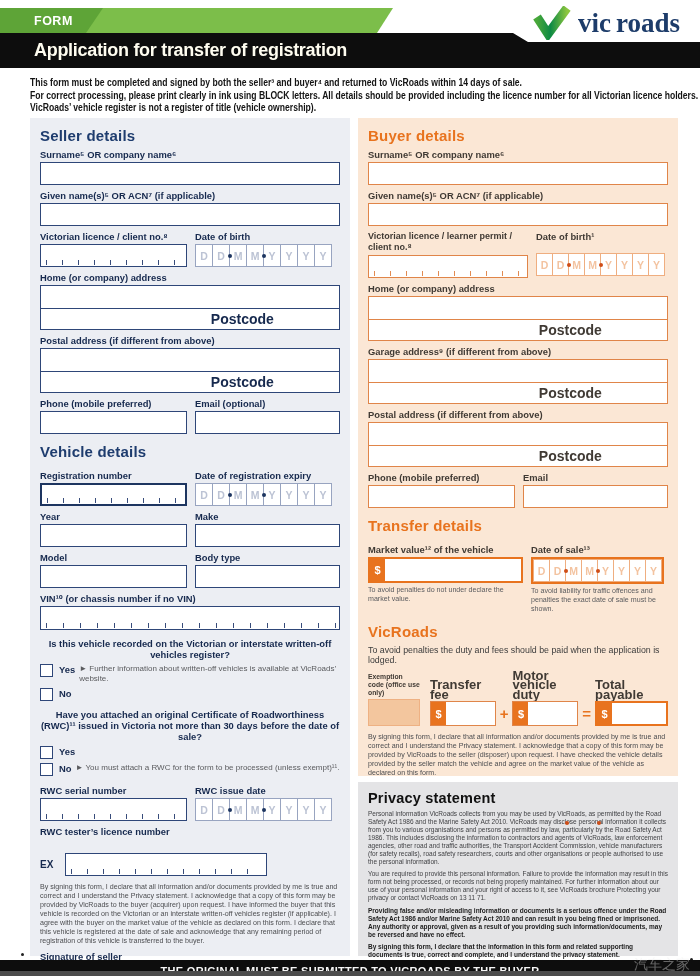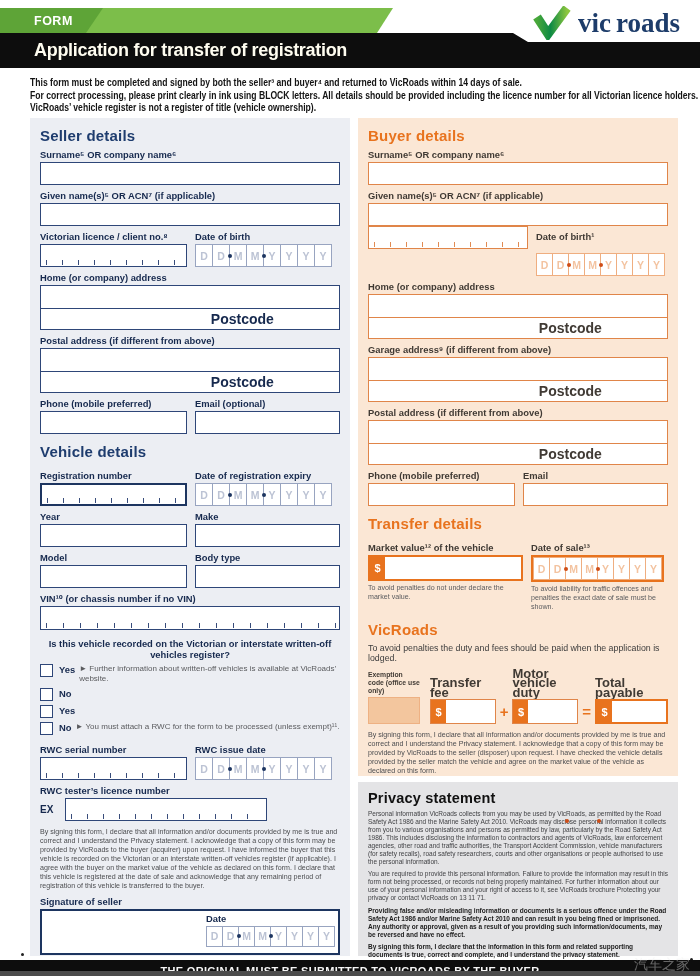--- a/index.html
+++ b/index.html
@@ -57,21 +57,21 @@
       right:-3px;top:50%;transform:translateY(-50%);width:4px;height:4px;border-radius:50%;background:var(--dot);z-index:2;}
   .date-grid.w17 .dc{width:17px;}
   .date-grid.framed{border:2px solid #e8731e;width:max-content;}
 
   .q{font-size:9.4px;font-weight:bold;color:var(--lblc);line-height:11px;margin:8px 0 4px;text-align:center;}
   .chk-row{display:flex;align-items:flex-start;margin:2px 0 4px;}
   .chk{flex:none;width:11px;height:11px;background:#fff;border:1px solid var(--bc);margin-right:6px;margin-top:0;}
   .chk-lbl{font-size:9.4px;font-weight:bold;color:var(--lblc);margin-right:4px;line-height:11px;}
   .chk-note{font-size:8px;color:#5a5b5e;line-height:10px;}
 
-  .ex-row{display:flex;align-items:center;gap:12px;margin-top:2px;}
+  .ex-row{display:flex;align-items:center;gap:12px;margin-top:16px;}
   .ex{font-size:10px;font-weight:bold;color:var(--lblc);}
 
   .fine{font-size:7.1px;color:#4c4d50;line-height:1.26;margin:7px 0 3px;text-align:left;}
 
   .sig{box-sizing:border-box;height:46px;background:#fff;border:2px solid #1d3560;position:relative;}
   .panel.buyer .sig{border-color:#e8731e;}
   .sig .sig-date{position:absolute;right:3px;top:1px;}
   .sig .sig-date .lbl{margin:1px 0 2px;}
   .sig .date-grid .dc{height:21px;}
 
@@ -238,20 +238,21 @@
     <div class="chk-row">
       <span class="chk"></span>
       <span class="chk-lbl">Yes</span>
       <span class="chk-note">► Further information about written-off vehicles is available at VicRoads’ website.</span>
     </div>
     <div class="chk-row">
       <span class="chk"></span>
       <span class="chk-lbl">No</span>
     </div>
 
+    <div class="q">Have you attached an original Certificate of Roadworthiness (RWC)¹¹ issued in Victoria not more than 30 days before the date of sale?</div>
     <div class="chk-row">
       <span class="chk"></span>
       <span class="chk-lbl">Yes</span>
     </div>
     <div class="chk-row">
       <span class="chk"></span>
       <span class="chk-lbl">No</span>
       <span class="chk-note">► You must attach a RWC for the form to be processed (unless exempt)¹¹.</span>
     </div>
 
@@ -305,20 +306,21 @@
     <h2>Buyer details</h2>
 
     <div class="lbl">Surname⁵ OR company name⁶</div>
     <div class="box"></div>
 
     <div class="lbl">Given name(s)⁵ OR ACN⁷ (if applicable)</div>
     <div class="box"></div>
 
     <div class="row">
       <div class="col" style="width:160px;">
+        <div class="lbl" style="font-size:9px;">Victorian licence / learner permit / client no.⁸</div>
         <div class="box ticks"></div>
       </div>
       <div class="col grow">
         <div class="lbl">Date of birth¹</div>
         <div class="date-grid w17" style="margin-top:11px;">
             <span class="dc">D</span>
             <span class="dc">D</span>
             <span class="dc">M</span>
             <span class="dc">M</span>
             <span class="dc">Y</span>

